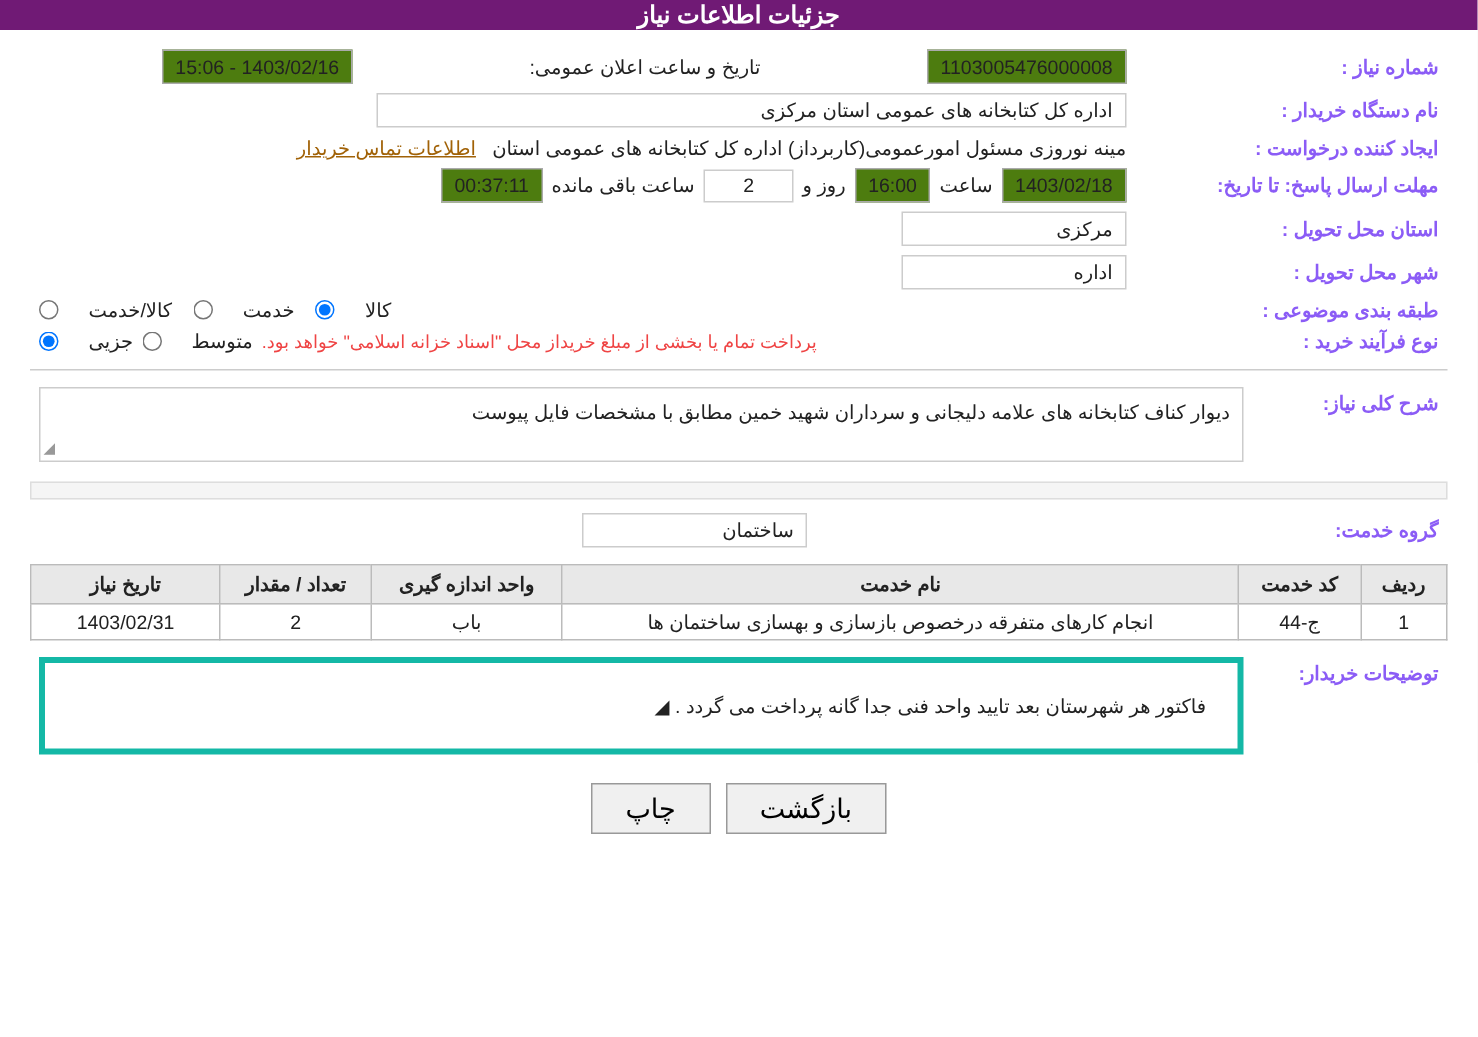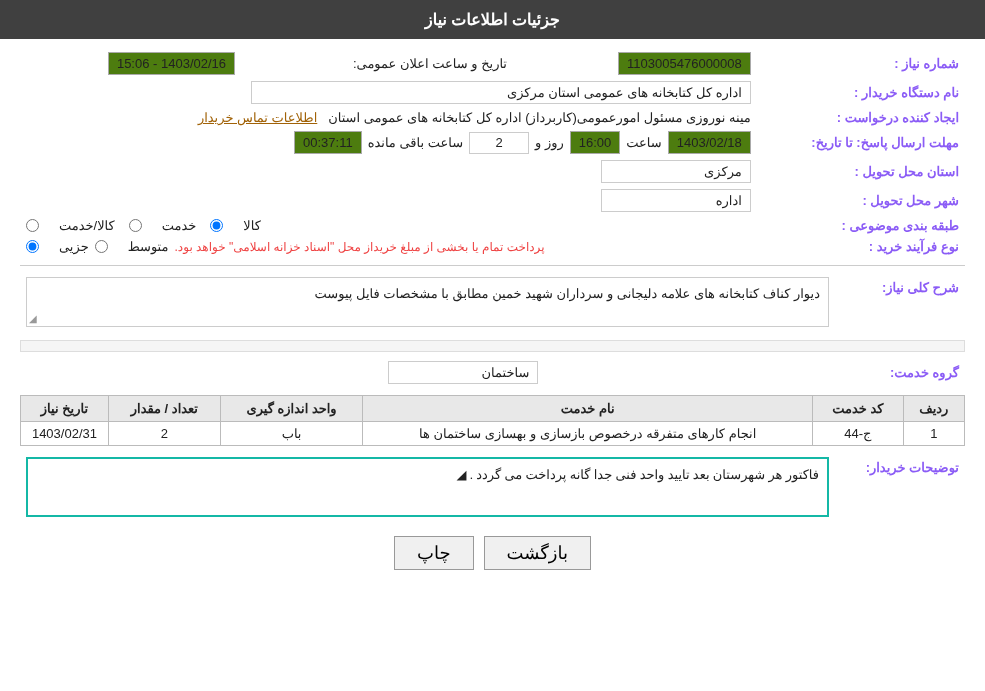--- a/index.html
+++ b/index.html
@@ -10,24 +10,24 @@
       font-size: 13px;
       color: #222;
     }
     .page-wrapper {
       max-width: 985px;
       margin: 0 auto;
       background: #fff;
       min-height: 691px;
     }
     .header-bar {
-      background: #404040;
+      background: #701a75;
       color: #fff;
       text-align: center;
-      padding: 10px 0;
+      padding: 0 0;
       font-size: 16px;
       font-weight: bold;
     }
     .content {
       padding: 10px 20px;
     }
     .section-title {
       background: #f5f5f5;
       border: 1px solid #ddd;
       padding: 5px 10px;
@@ -119,21 +119,21 @@
     }
     .services-table th {
       background: #e8e8e8;
       border: 1px solid #bbb;
       padding: 5px 8px;
       text-align: center;
       font-weight: bold;
     }
     .services-table td {
       border: 1px solid #bbb;
-      padding: 4px 0;
+      padding: 4px 20px;
       text-align: center;
     }
     .services-table tr:nth-child(even) td {
       background: #f9f9f9;
     }
     .btn-row {
       display: flex;
       justify-content: center;
       gap: 10px;
       margin: 16px 0 10px 0;
@@ -152,28 +152,27 @@
     .small-box {
       border: 1px solid #ccc;
       padding: 2px 6px;
       background: #fff;
       display: inline-block;
       min-height: 22px;
       min-width: 60px;
       text-align: center;
     }
     .notes-box {
-      border: 2px solid #14b8a6;
-      padding: 8px;
+      border: 4px solid #14b8a6;
+      padding: 21px;
       background: #fff;
       min-height: 60px;
       width: 100%;
       text-align: right;
       position: relative;
-      font-family: Liberation Serif, serif;
     }
   </style>
 </head>
 <body>
 
 <div class="page-wrapper page-relative">
 
   <div class="header-bar">
     <span>جزئیات اطلاعات نیاز</span>
   </div>

